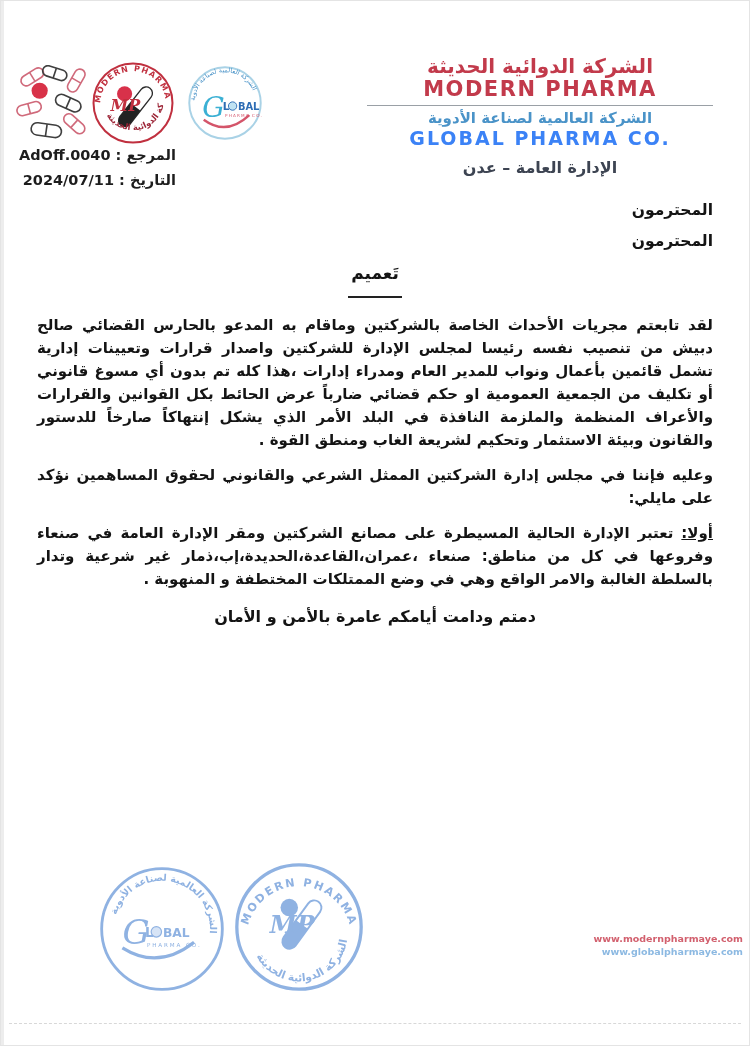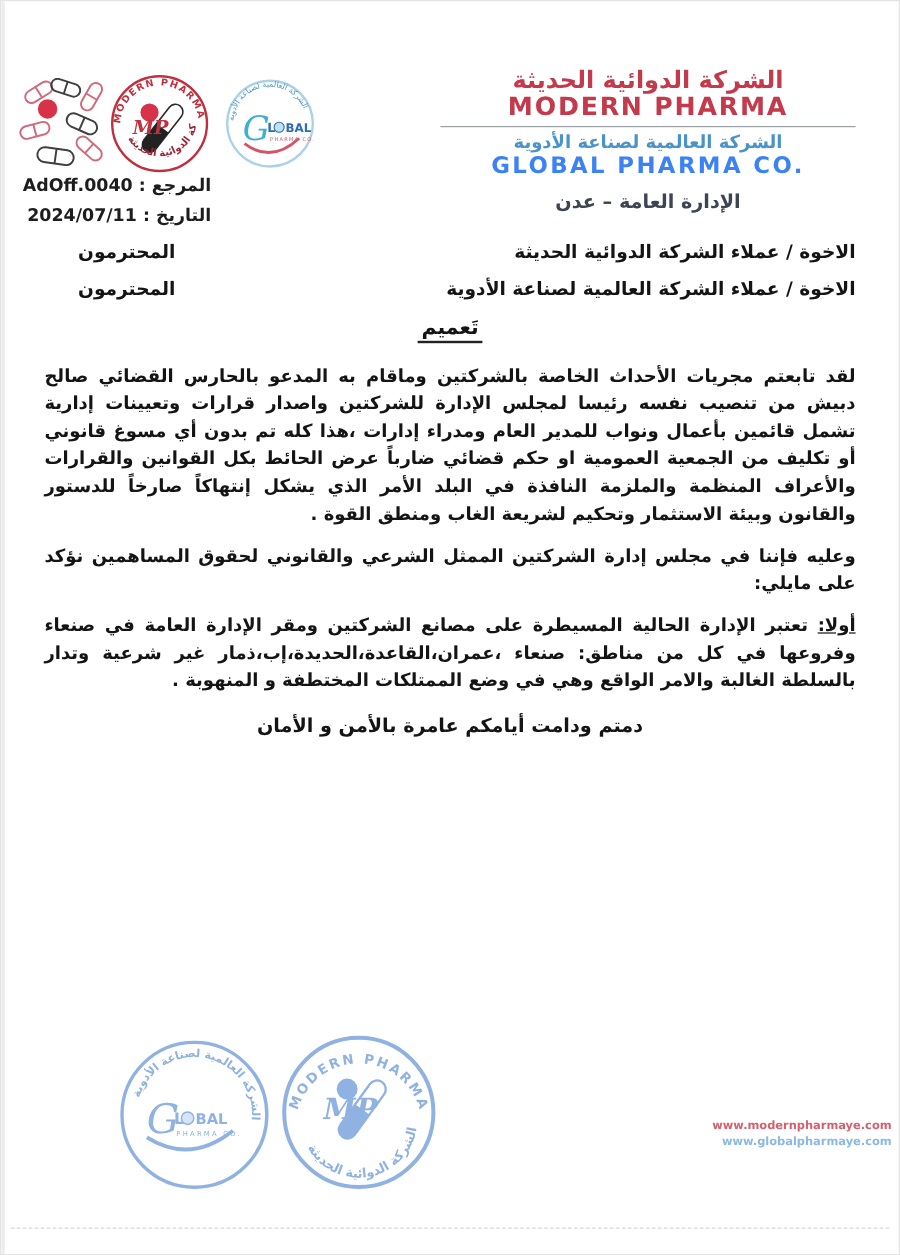--- a/index.html
+++ b/index.html
@@ -26,21 +26,21 @@
   .head-global-en { color:#3b82f6; font-size:19px; font-weight:bold; letter-spacing:2px; line-height:1.2; }
   .head-admin { color:#3d4452; font-size:16px; font-weight:600; direction:rtl; margin-top:8px; }
 
   .ref-block { position:absolute; left:18px; top:146px; direction:rtl; text-align:right; color:#1d1d1d; font-size:14.5px; font-weight:bold; }
   .ref-block .row { margin-bottom:9px; white-space:nowrap; }
 
   
   .letter { position:absolute; left:36px; right:36px; top:200px; direction:rtl; color:#141414; }
   .addr-row { display:flex; justify-content:space-between; align-items:baseline; padding-left:28px; margin-bottom:13px; font-size:15.5px; font-weight:bold; }
   .title-wrap { text-align:center; margin:10px 0 16px 0; }
-  .title { display:inline-block; font-size:17px; font-weight:bold; border-bottom:2px solid #222; padding:0 3px 1px 3px; }
+  .title { display:inline-block; font-size:17px; font-weight:bold; border-bottom:2px solid #222; padding:0 3px 13px 3px; }
   .para { font-size:15px; font-weight:bold; line-height:23px; text-align:justify; margin-bottom:12px; }
   .para .lead { text-decoration:underline; }
   .closing { text-align:center; font-size:16px; font-weight:bold; margin-top:16px; }
   .issuer { width:46%; margin-top:20px; text-align:center; font-size:16px; font-weight:bold; }
 
   
   .stamp-global { position:absolute; left:95px; top:862px; }
   .stamp-modern { position:absolute; left:230px; top:858px; }
   .websites { position:absolute; right:6px; top:931px; text-align:right; font-size:9.5px; line-height:13px; font-weight:bold; }
   .site-modern { color:#d2606e; }
@@ -140,25 +140,23 @@
       <span dir="ltr">AdOff.0040</span>
     </div>
     <div class="row">
       <span>التاريخ :</span>
       <span dir="ltr">2024/07/11</span>
     </div>
   </div>
 
   <div class="letter">
     <div class="addr-row">
-      <span>الاخوة / عملاء الشركة الدوائية الحديثة</span>
       <span>المحترمون</span>
     </div>
     <div class="addr-row">
-      <span>الاخوة / عملاء الشركة العالمية لصناعة الأدوية</span>
       <span>المحترمون</span>
     </div>
 
     <div class="title-wrap">
       <span class="title">تَعميم</span>
     </div>
 
     <p class="para">لقد تابعتم مجريات الأحداث الخاصة بالشركتين وماقام به المدعو بالحارس القضائي صالح دبيش من تنصيب نفسه رئيسا لمجلس الإدارة للشركتين واصدار قرارات وتعيينات إدارية تشمل قائمين بأعمال ونواب للمدير العام ومدراء إدارات ،هذا كله تم بدون أي مسوغ قانوني أو تكليف من الجمعية العمومية او حكم قضائي ضارباً عرض الحائط بكل القوانين والقرارات والأعراف المنظمة والملزمة النافذة في البلد الأمر الذي يشكل إنتهاكاً صارخاً للدستور والقانون وبيئة الاستثمار وتحكيم لشريعة الغاب ومنطق القوة .</p>
     <p class="para">وعليه فإننا في مجلس إدارة الشركتين الممثل الشرعي والقانوني لحقوق المساهمين نؤكد على مايلي:</p>
 

